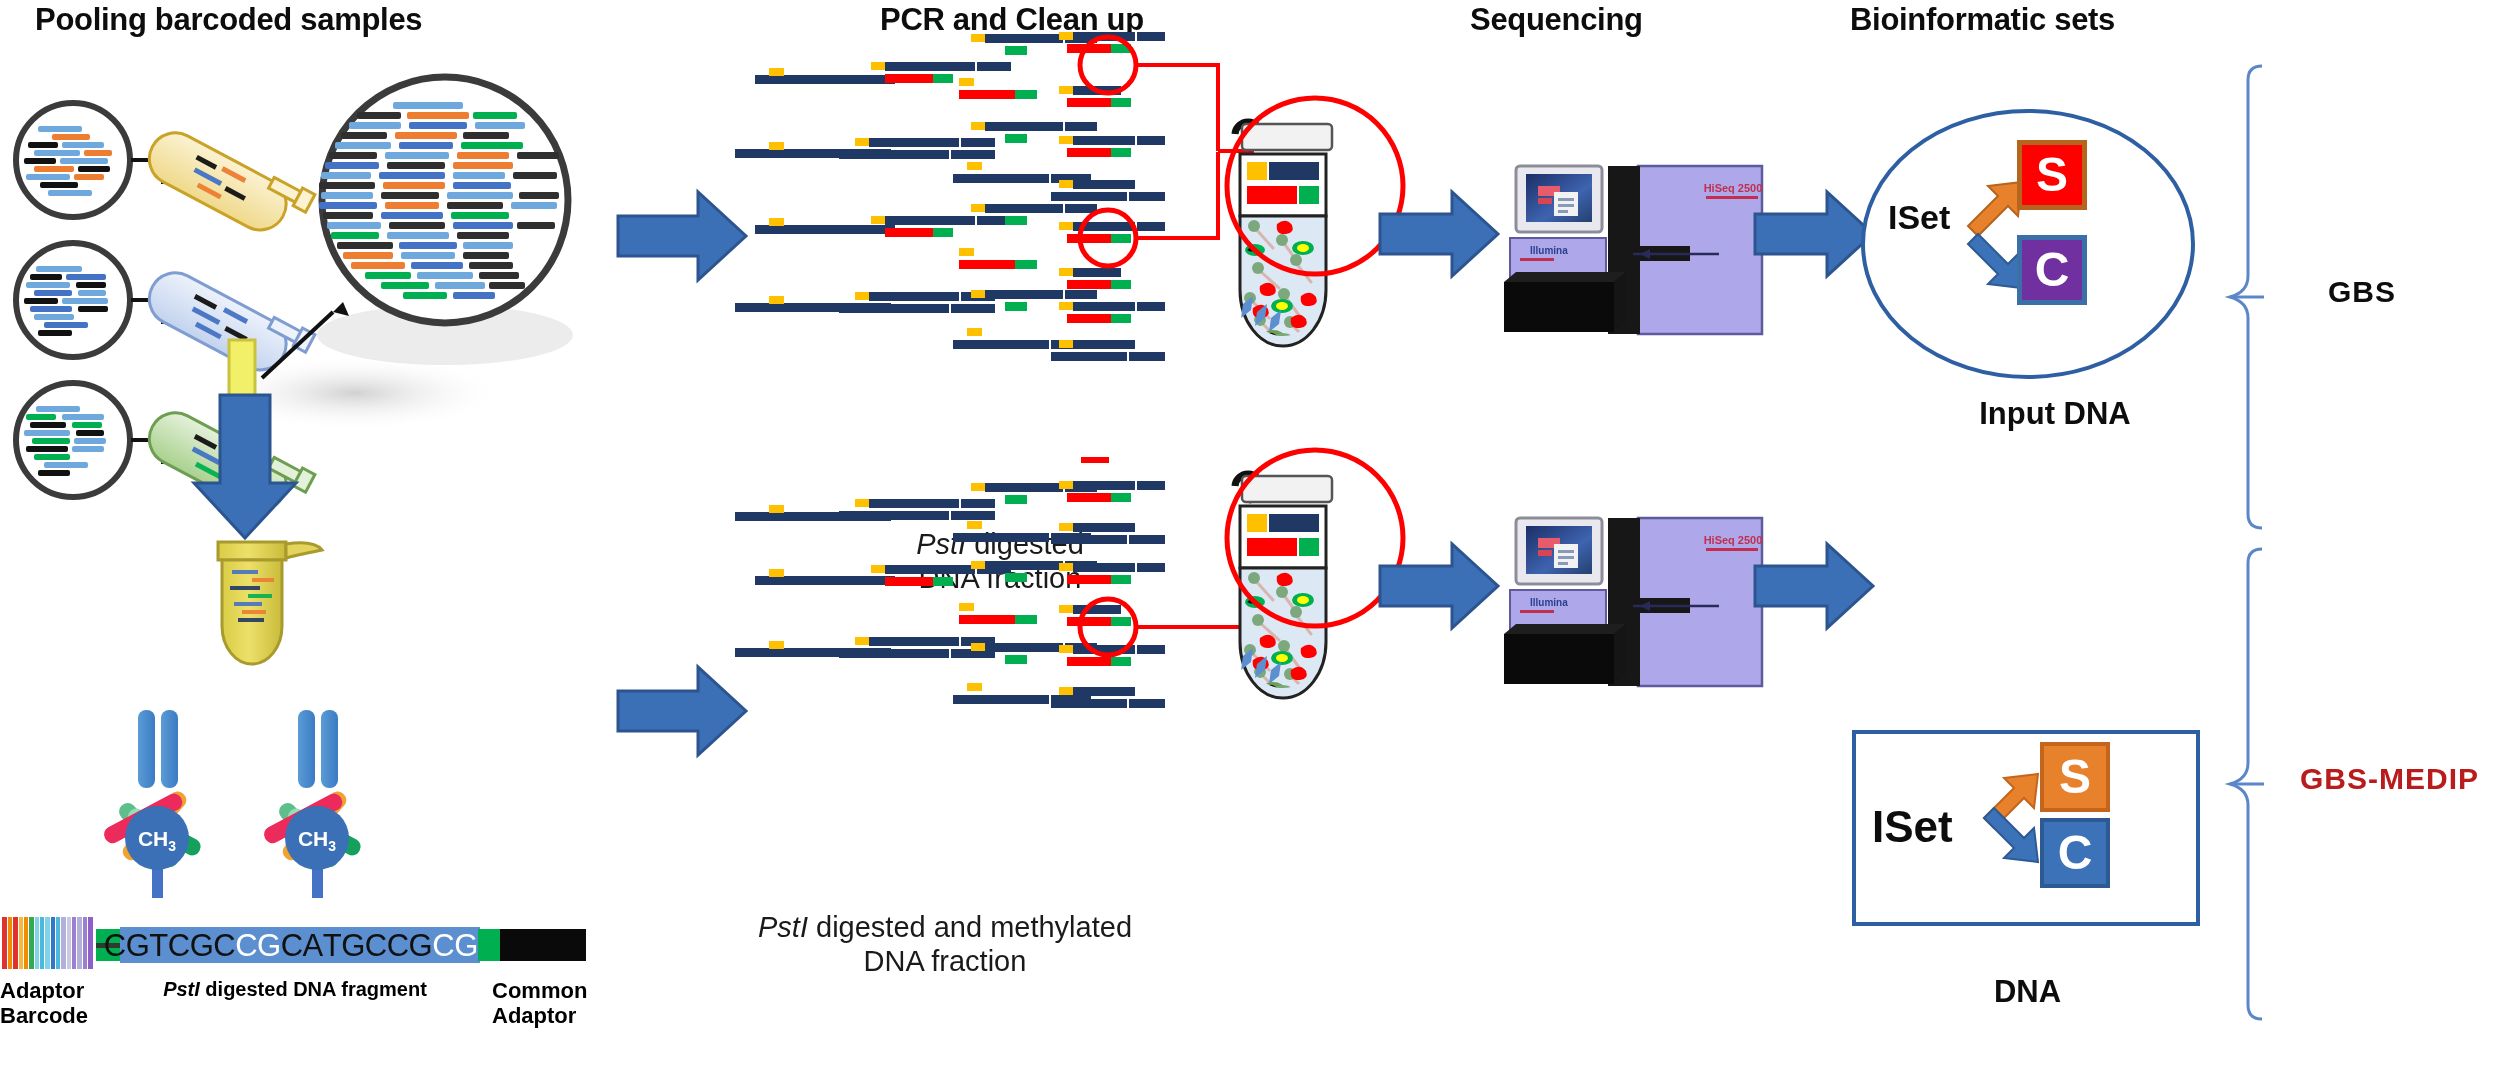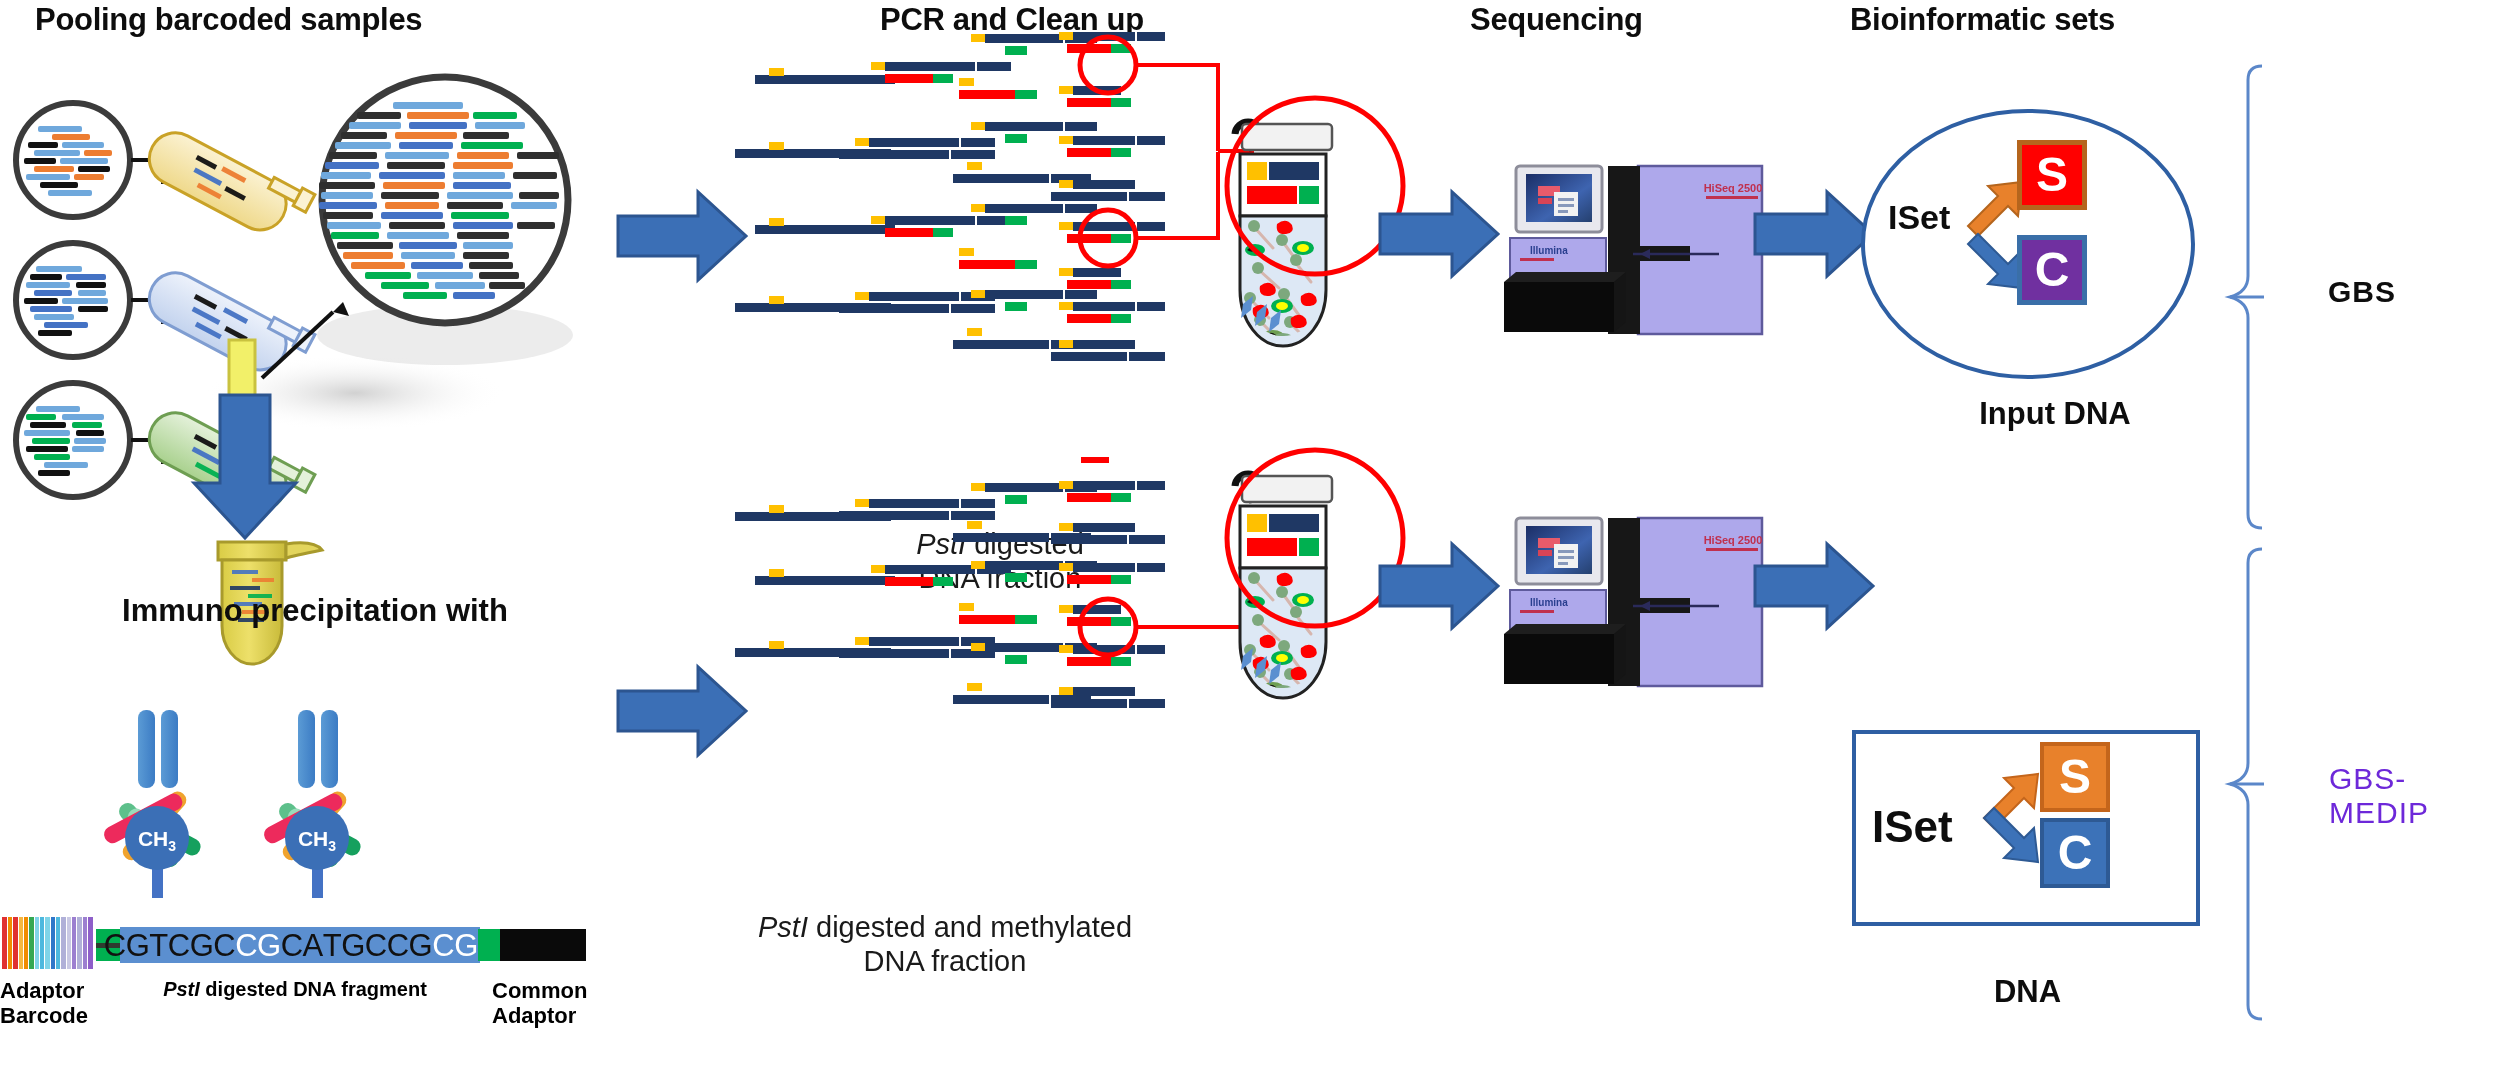--- a/index.html
+++ b/index.html
@@ -233,21 +233,21 @@
   </g>
   <path d="M48 252 L-23 318" stroke="#111" stroke-width="4" fill="none"></path>
   <path d="M48 252 l16 4 l-6 -14 z" fill="#111"></path>
 </svg>
 
 <svg class="abs" style="left:185px;top:395px;" width="120" height="145" viewBox="0 0 120 145">
   <path d="M35 0 h50 v88 h26 l-51 55 l-51 -55 h26 z" fill="#3B6FB6" stroke="#2C5590" stroke-width="3"></path>
 </svg>
 
 <div class="abs capb" style="left:25px;top:592px;width:580px;">
-  <span>Immuno precipitation with</span><br>
+  <br>
 </div>
 
 <svg class="abs" style="left:0px;top:700px;" width="640" height="240" viewBox="0 0 640 240">
   <defs>
     <linearGradient id="abBlue" x1="0" y1="0" x2="1" y2="0">
       <stop offset="0%" stop-color="#5B9BD5"></stop>
         <stop offset="100%" stop-color="#3B7BC4"></stop>
     </linearGradient>
     <linearGradient id="dnaBlue" x1="0" y1="0" x2="0" y2="1">
       <stop offset="0%" stop-color="#6699D8"></stop>
@@ -923,13 +923,13 @@
 <svg class="abs" style="left:2228px;top:62px;" width="80" height="470" viewBox="0 0 80 470">
   <path d="M34 4 q-14 0 -14 14 v196 q0 16 -18 21 q18 5 18 21 v196 q0 14 14 14" fill="none" stroke="#5B87C9" stroke-width="3"></path>
   <path d="M2 235 h34" stroke="#5B87C9" stroke-width="3" fill="none"></path>
 </svg>
 <div class="abs" style="left:2300px;top:275px;font-size:30px;font-weight:bold;letter-spacing:1px;color:#0d0d0d;margin-left:28px;">GBS</div>
 
 <svg class="abs" style="left:2228px;top:545px;" width="80" height="480" viewBox="0 0 80 480">
   <path d="M34 4 q-14 0 -14 14 v200 q0 16 -18 21 q18 5 18 21 v200 q0 14 14 14" fill="none" stroke="#5B87C9" stroke-width="3"></path>
   <path d="M2 239 h34" stroke="#5B87C9" stroke-width="3" fill="none"></path>
 </svg>
-<div class="abs" style="left:2300px;top:762px;font-size:30px;font-weight:normal;letter-spacing:1px;color:#6d28d9;margin-left:29px;">GBS-MEDIP</div>
+<div class="abs" style="left:2300px;top:762px;font-size:30px;font-weight:bold;letter-spacing:1px;color:#b91c1c;">GBS-MEDIP</div>
 
 </body></html>

